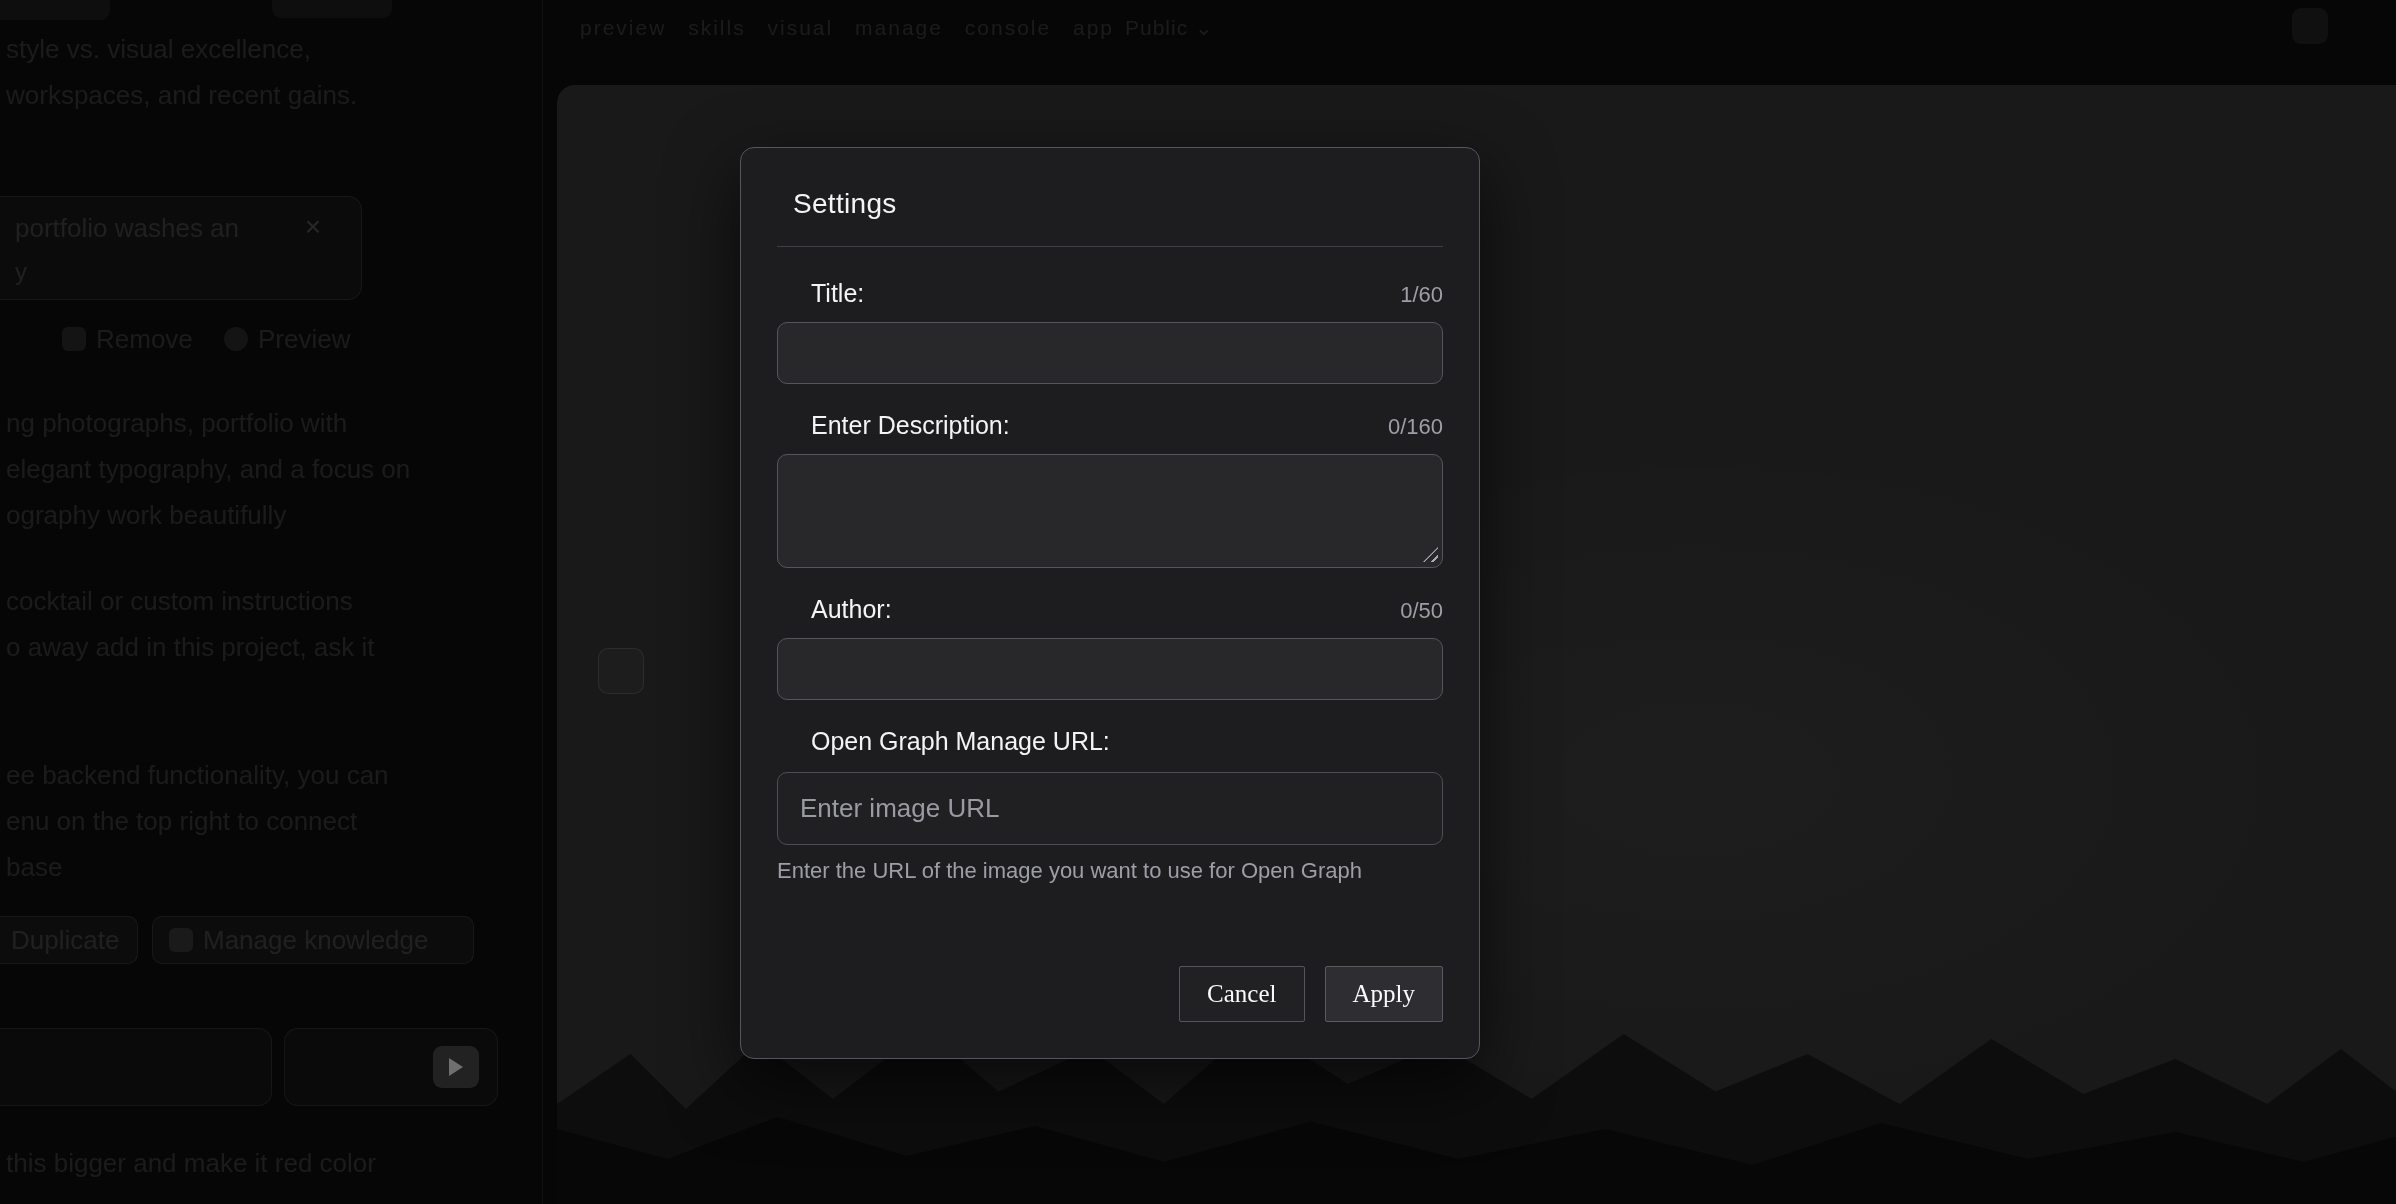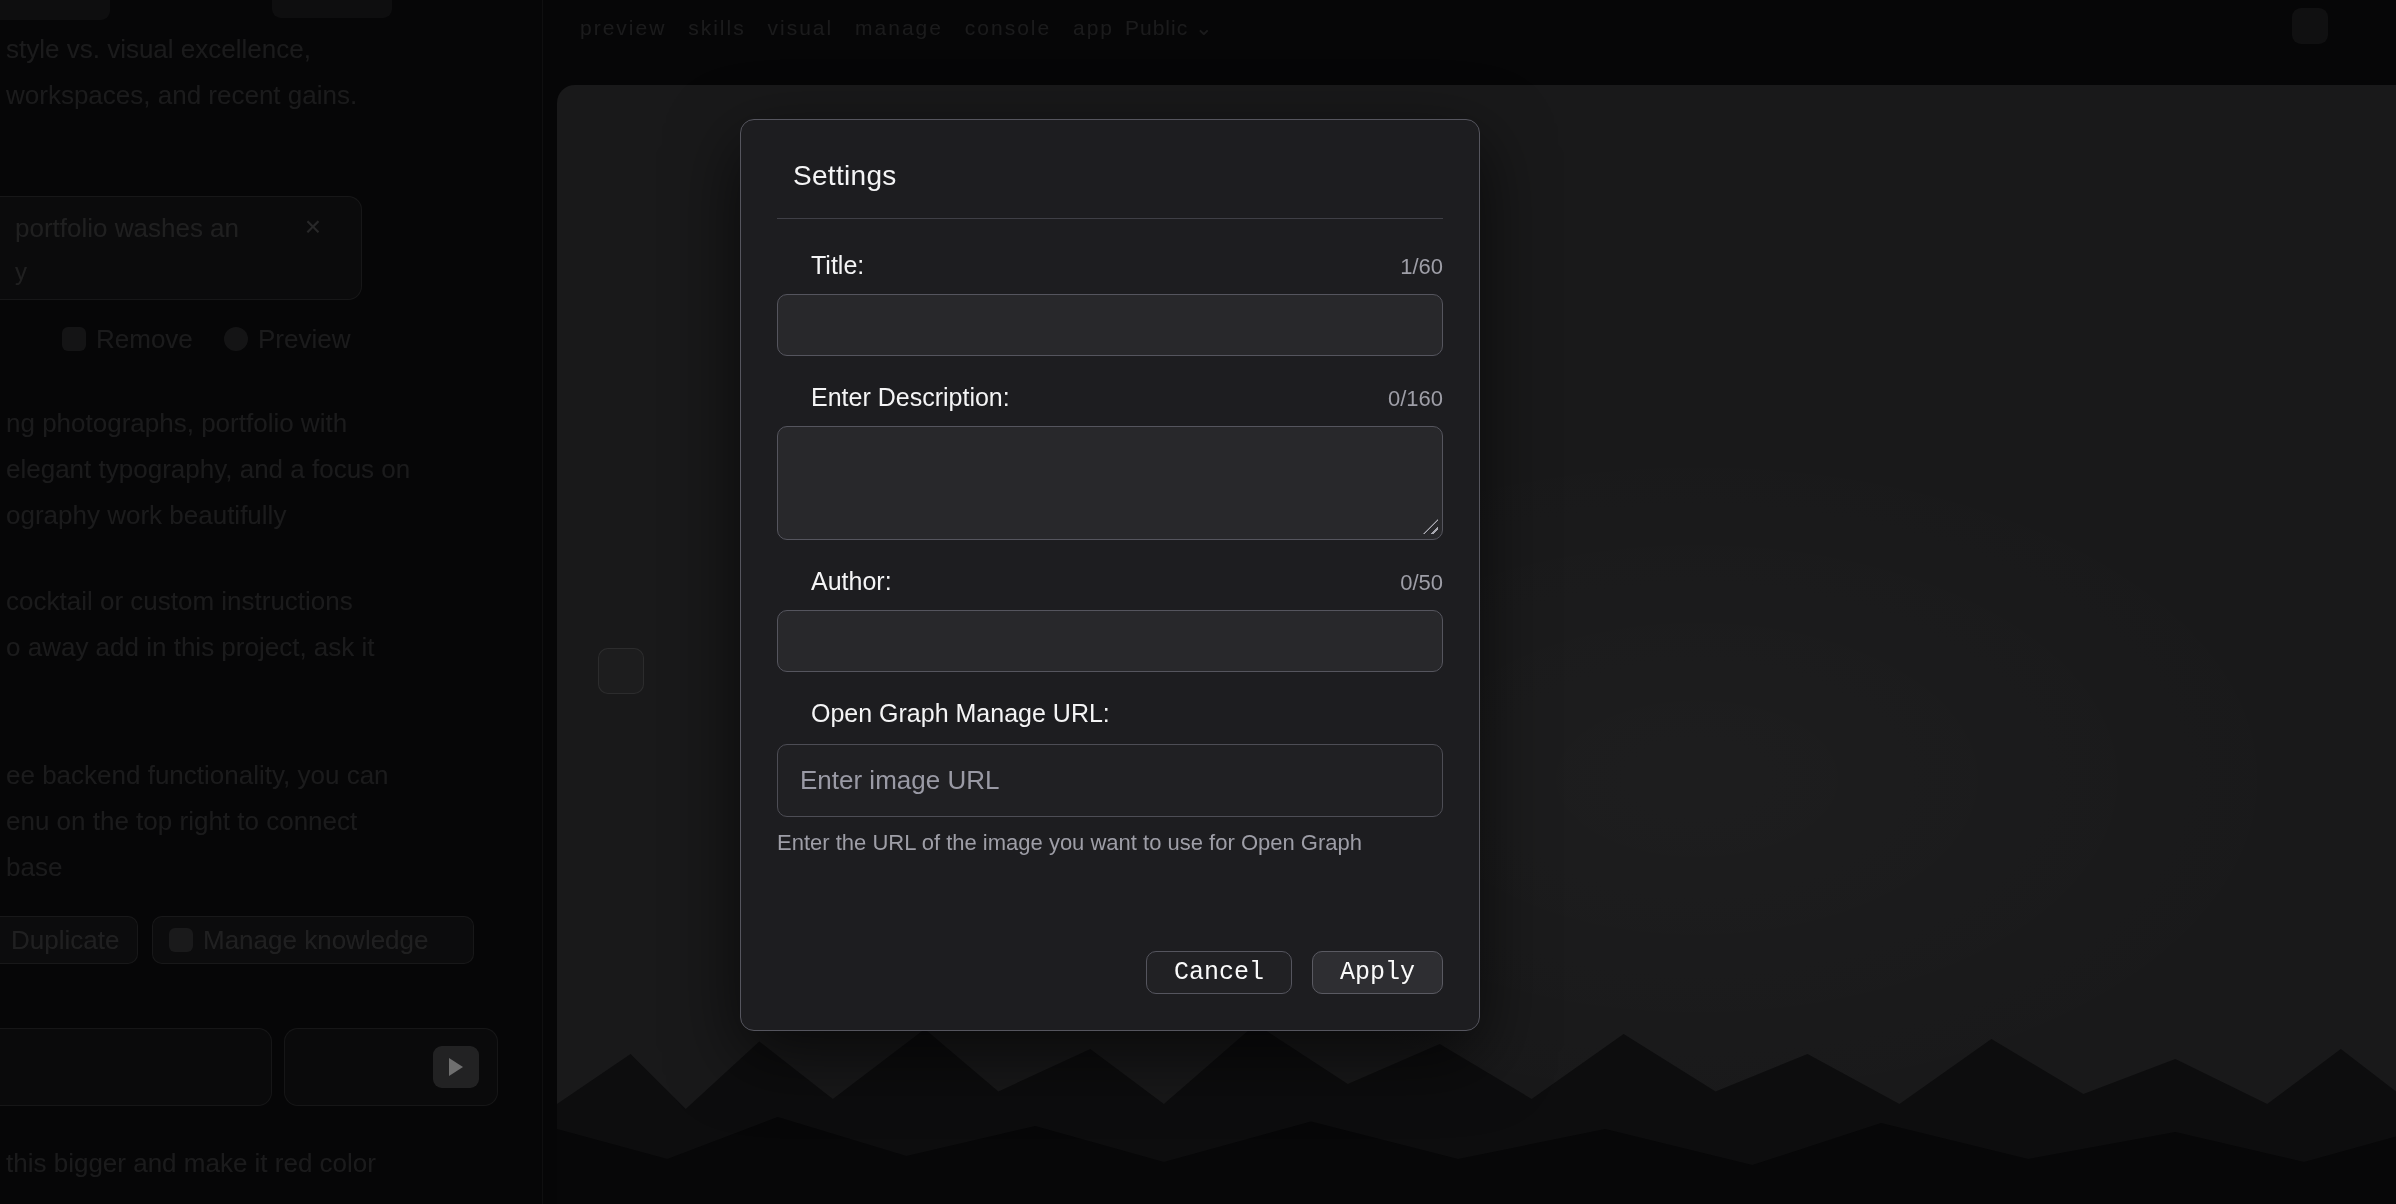--- a/index.html
+++ b/index.html
@@ -32,21 +32,21 @@
   
   .preview-panel{position:absolute;left:557px;top:85px;right:0;bottom:0;border-radius:18px 0 0 0;
     background:radial-gradient(ellipse 900px 500px at 62% 62%,rgba(255,255,255,0.02),rgba(0,0,0,0) 70%),#19191a;}
   .forest-far{position:absolute;left:0;right:0;bottom:0;height:250px;background:#0d0d0e;
     clip-path:polygon(0 60%,4% 40%,7% 62%,11% 35%,15% 58%,20% 30%,24% 55%,29% 38%,33% 60%,38% 28%,43% 52%,48% 36%,53% 58%,58% 32%,63% 55%,68% 40%,73% 60%,78% 34%,83% 56%,88% 42%,93% 60%,97% 38%,100% 55%,100% 100%,0 100%);}
   .forest-near{position:absolute;left:0;right:0;bottom:0;height:150px;background:#070708;
     clip-path:polygon(0 50%,6% 70%,12% 42%,19% 68%,26% 48%,33% 72%,41% 45%,49% 70%,57% 50%,65% 74%,72% 46%,80% 70%,88% 52%,95% 72%,100% 55%,100% 100%,0 100%);}
   .selector-btn{position:absolute;left:41px;top:563px;width:46px;height:46px;border-radius:10px;
     background:rgba(255,255,255,0.02);border:1px solid rgba(255,255,255,0.07);}
   
-  .modal{position:absolute;left:740px;top:119px;width:740px;height:912px;background:#1d1d20;
+  .modal{position:absolute;left:740px;top:147px;width:740px;height:912px;background:#1d1d20;
     border:1.5px solid #55555e;border-radius:14px;box-shadow:0 24px 70px rgba(0,0,0,0.65);
     color:#f4f4f5;display:flex;flex-direction:column;}
   .modal-header{padding:40px 52px 26px;}
   .modal-title{font-size:28px;font-weight:500;letter-spacing:0.3px;}
   .modal-divider{height:1px;background:#3f3f46;margin:0 36px;}
   .modal-body{padding:32px 36px 0;flex:1;}
   .field-row{display:flex;justify-content:space-between;align-items:baseline;}
   .field-label{font-size:25px;color:#f4f4f5;margin-left:34px;}
   .field-counter{font-size:22px;color:#9e9ea7;}
   .text-input{display:block;width:100%;margin-top:14px;height:62px;background:#28282b;
@@ -59,22 +59,22 @@
     font-family:"Liberation Sans",sans-serif;outline:none;}
   .resize-grip{position:absolute;right:5px;bottom:6px;width:15px;height:15px;
     background:repeating-linear-gradient(135deg,transparent 0 4px,#a8a8b0 4px 6px);
     clip-path:polygon(100% 0,100% 100%,0 100%);}
   .og-input{display:block;width:100%;margin-top:16px;height:73px;background:#202023;
     border:1.5px solid #4d4d55;border-radius:10px;padding:0 22px;font-size:26px;color:#e4e4e7;
     font-family:"Liberation Sans",sans-serif;outline:none;}
   .og-input::placeholder{color:#9a9aa5;opacity:1;}
   .helper-text{margin-top:13px;font-size:22px;color:#9e9ea7;}
   .modal-footer{display:flex;justify-content:flex-end;gap:20px;padding:42px 36px 36px;}
-  .btn{font-family:Liberation Mono, monospace;font-size:25px;color:#fafafa;border-radius:10px;
-    padding:6px 27px;cursor:pointer;}
+  .btn{font-family:Liberation Serif, serif;font-size:25px;color:#fafafa;border-radius:2px;
+    padding:13px 27px;cursor:pointer;}
   .btn-cancel{background:#212124;border:1.5px solid #55555e;}
   .btn-apply{background:#2e2e32;border:1.5px solid #5a5a62;}
 </style>
 </head>
 <body>
 
 <div id="screen">
 
   <div class="topbar">
     <div class="tab-blob" style="left:-20px;top:-14px;width:130px;height:34px;"></div>

